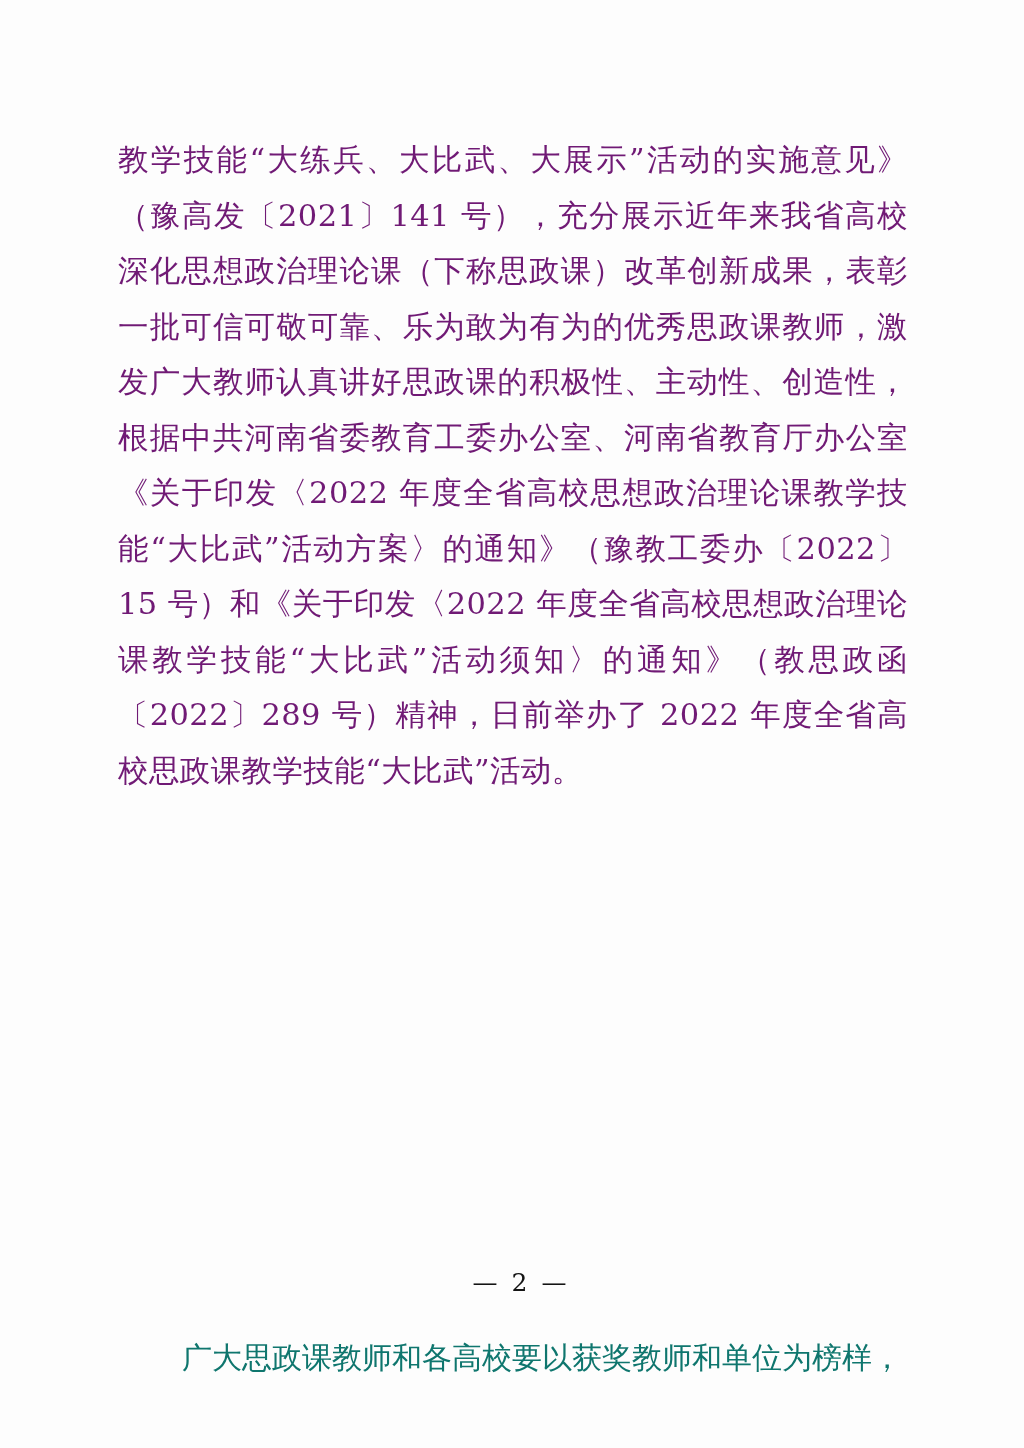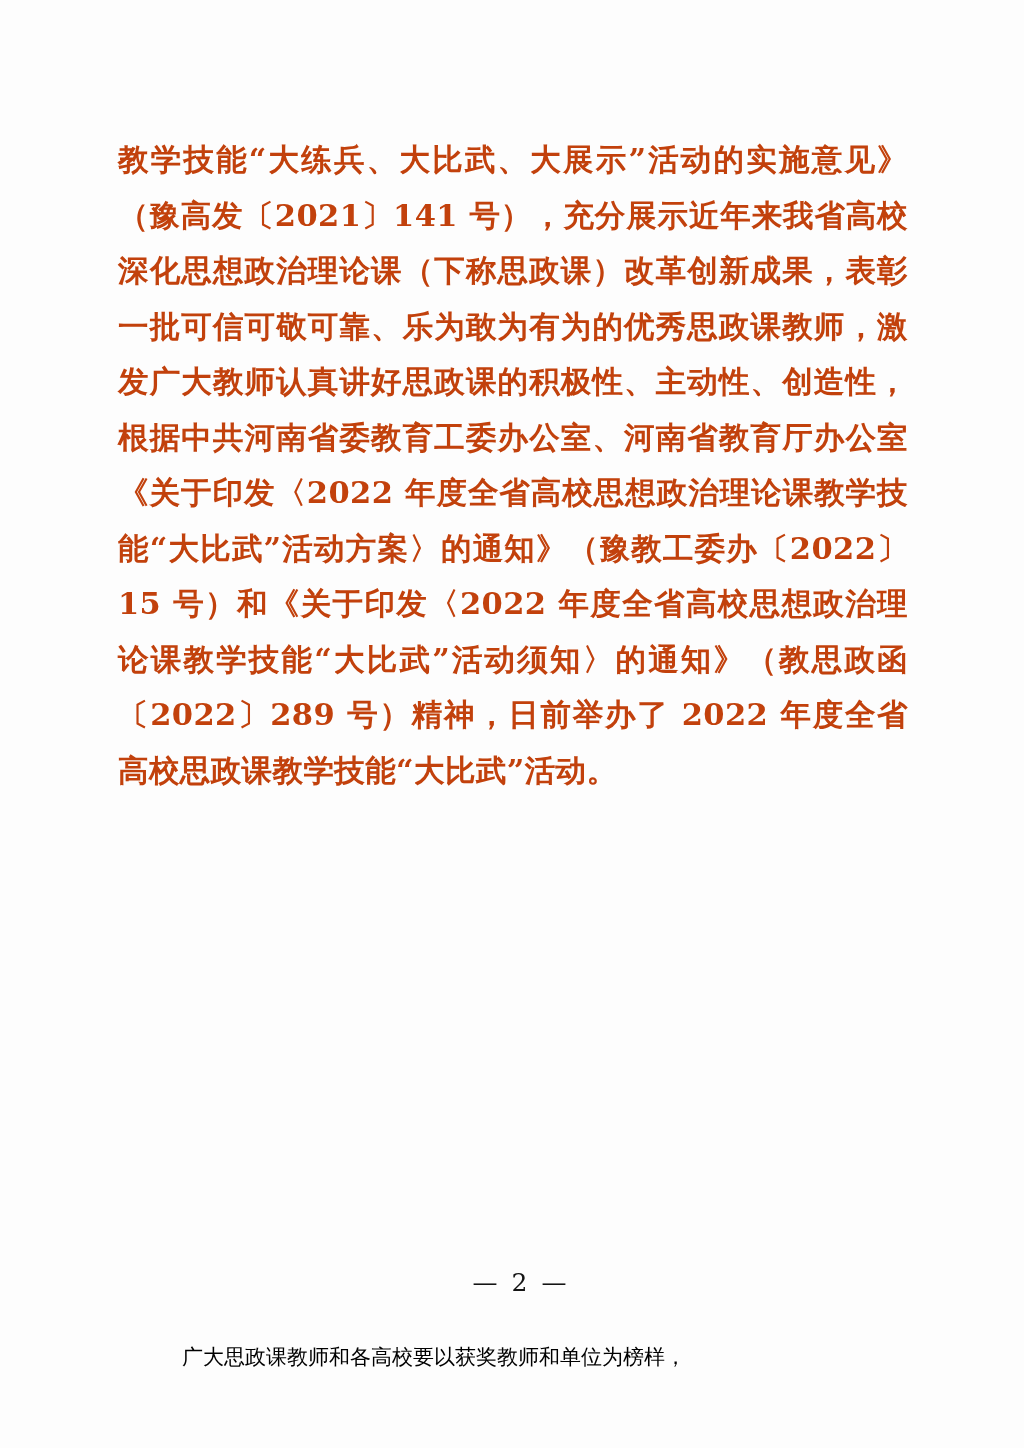--- a/index.html
+++ b/index.html
@@ -29,22 +29,22 @@
     top: 132px;
     width: 790px;
   }
   .para {
     font-size: 30.5px;
     line-height: 55.5px;
     letter-spacing: 0.4px;
     text-align: justify;
     text-justify: inter-ideograph;
     margin: 0 0 0 0;
-    color: #c2410c;
-    font-weight: 700;
+    color: #701a75;
+    font-weight: 400;
   }
   .para + .para {
     margin-top: 4px;
   }
   .indent {
     text-indent: 64px;
   }
   .page-number {
     position: absolute;
     left: 0;
@@ -58,23 +58,23 @@
   }
   .pn-inner {
     display: inline-block;
     padding-left: 18px;
   }
   .tail-line {
     position: absolute;
     left: 118px;
     top: 1330px;
     width: 790px;
-    font-size: 21px;
+    font-size: 30px;
     line-height: 55.5px;
-    color: #000000;
+    color: #0f766e;
     text-indent: 64px;
     font-weight: 500;
   }
 </style>
 </head>
 <body>
 
 <div class="page">
 
   <div class="doc-body">

